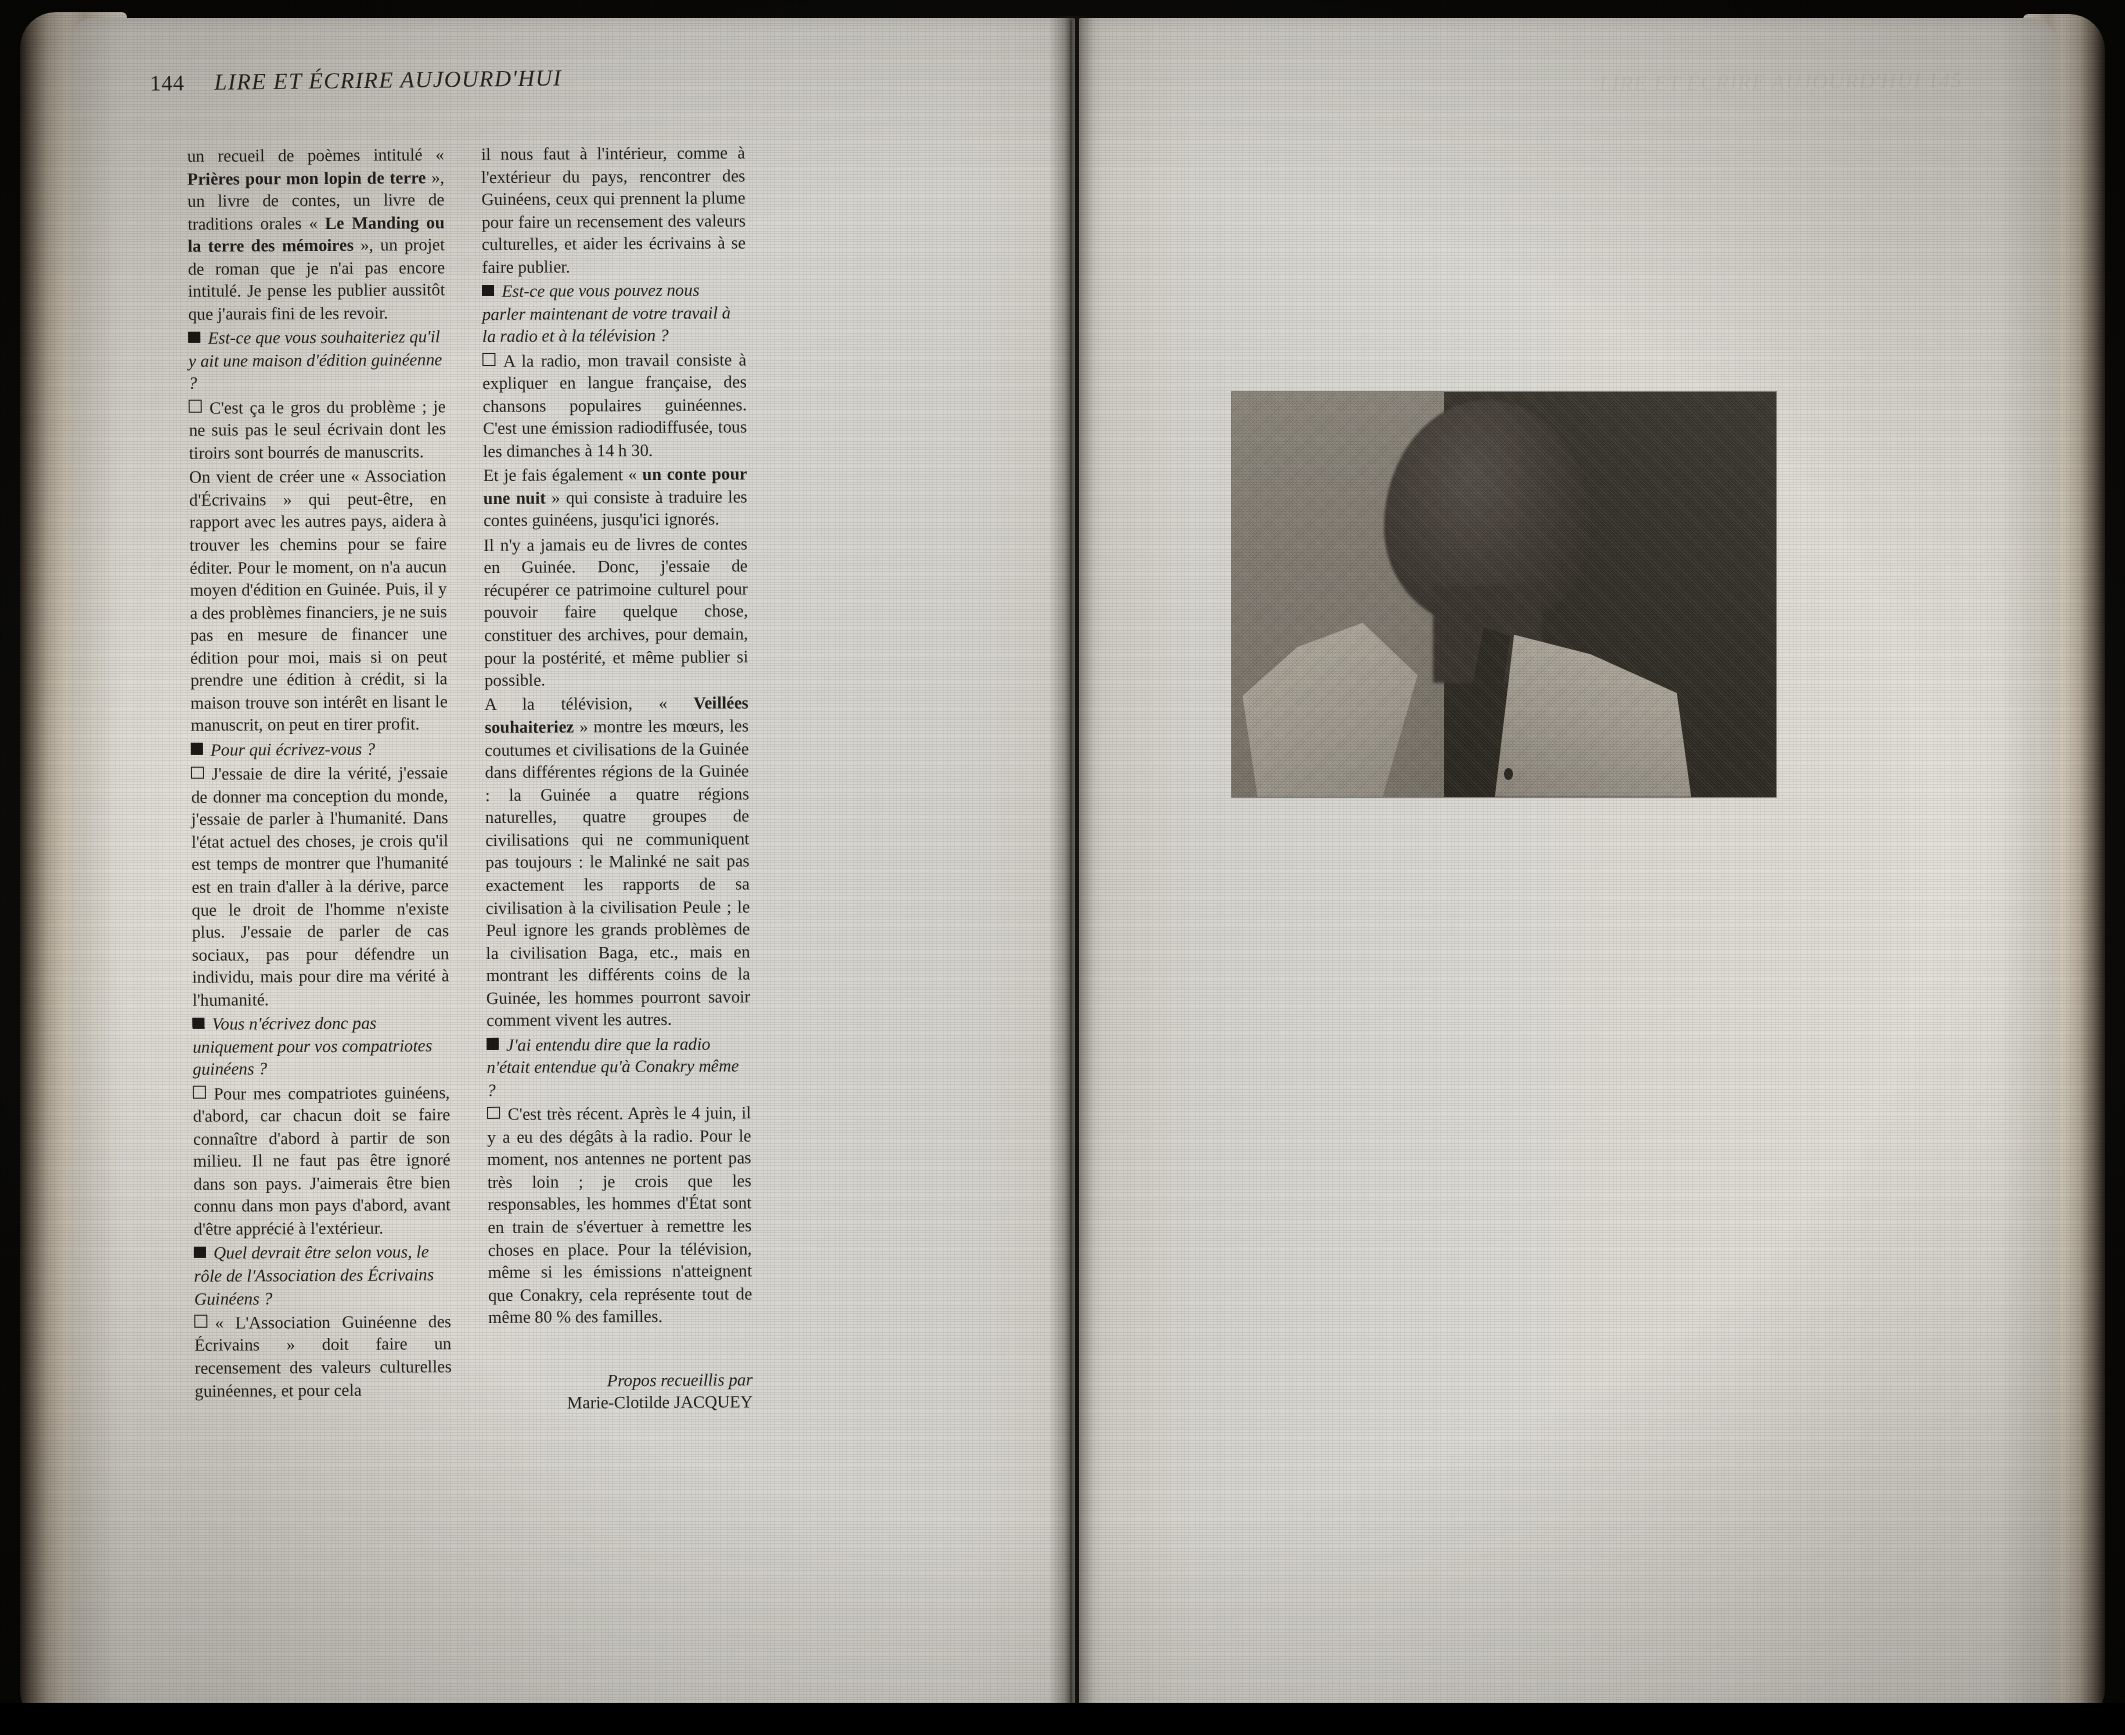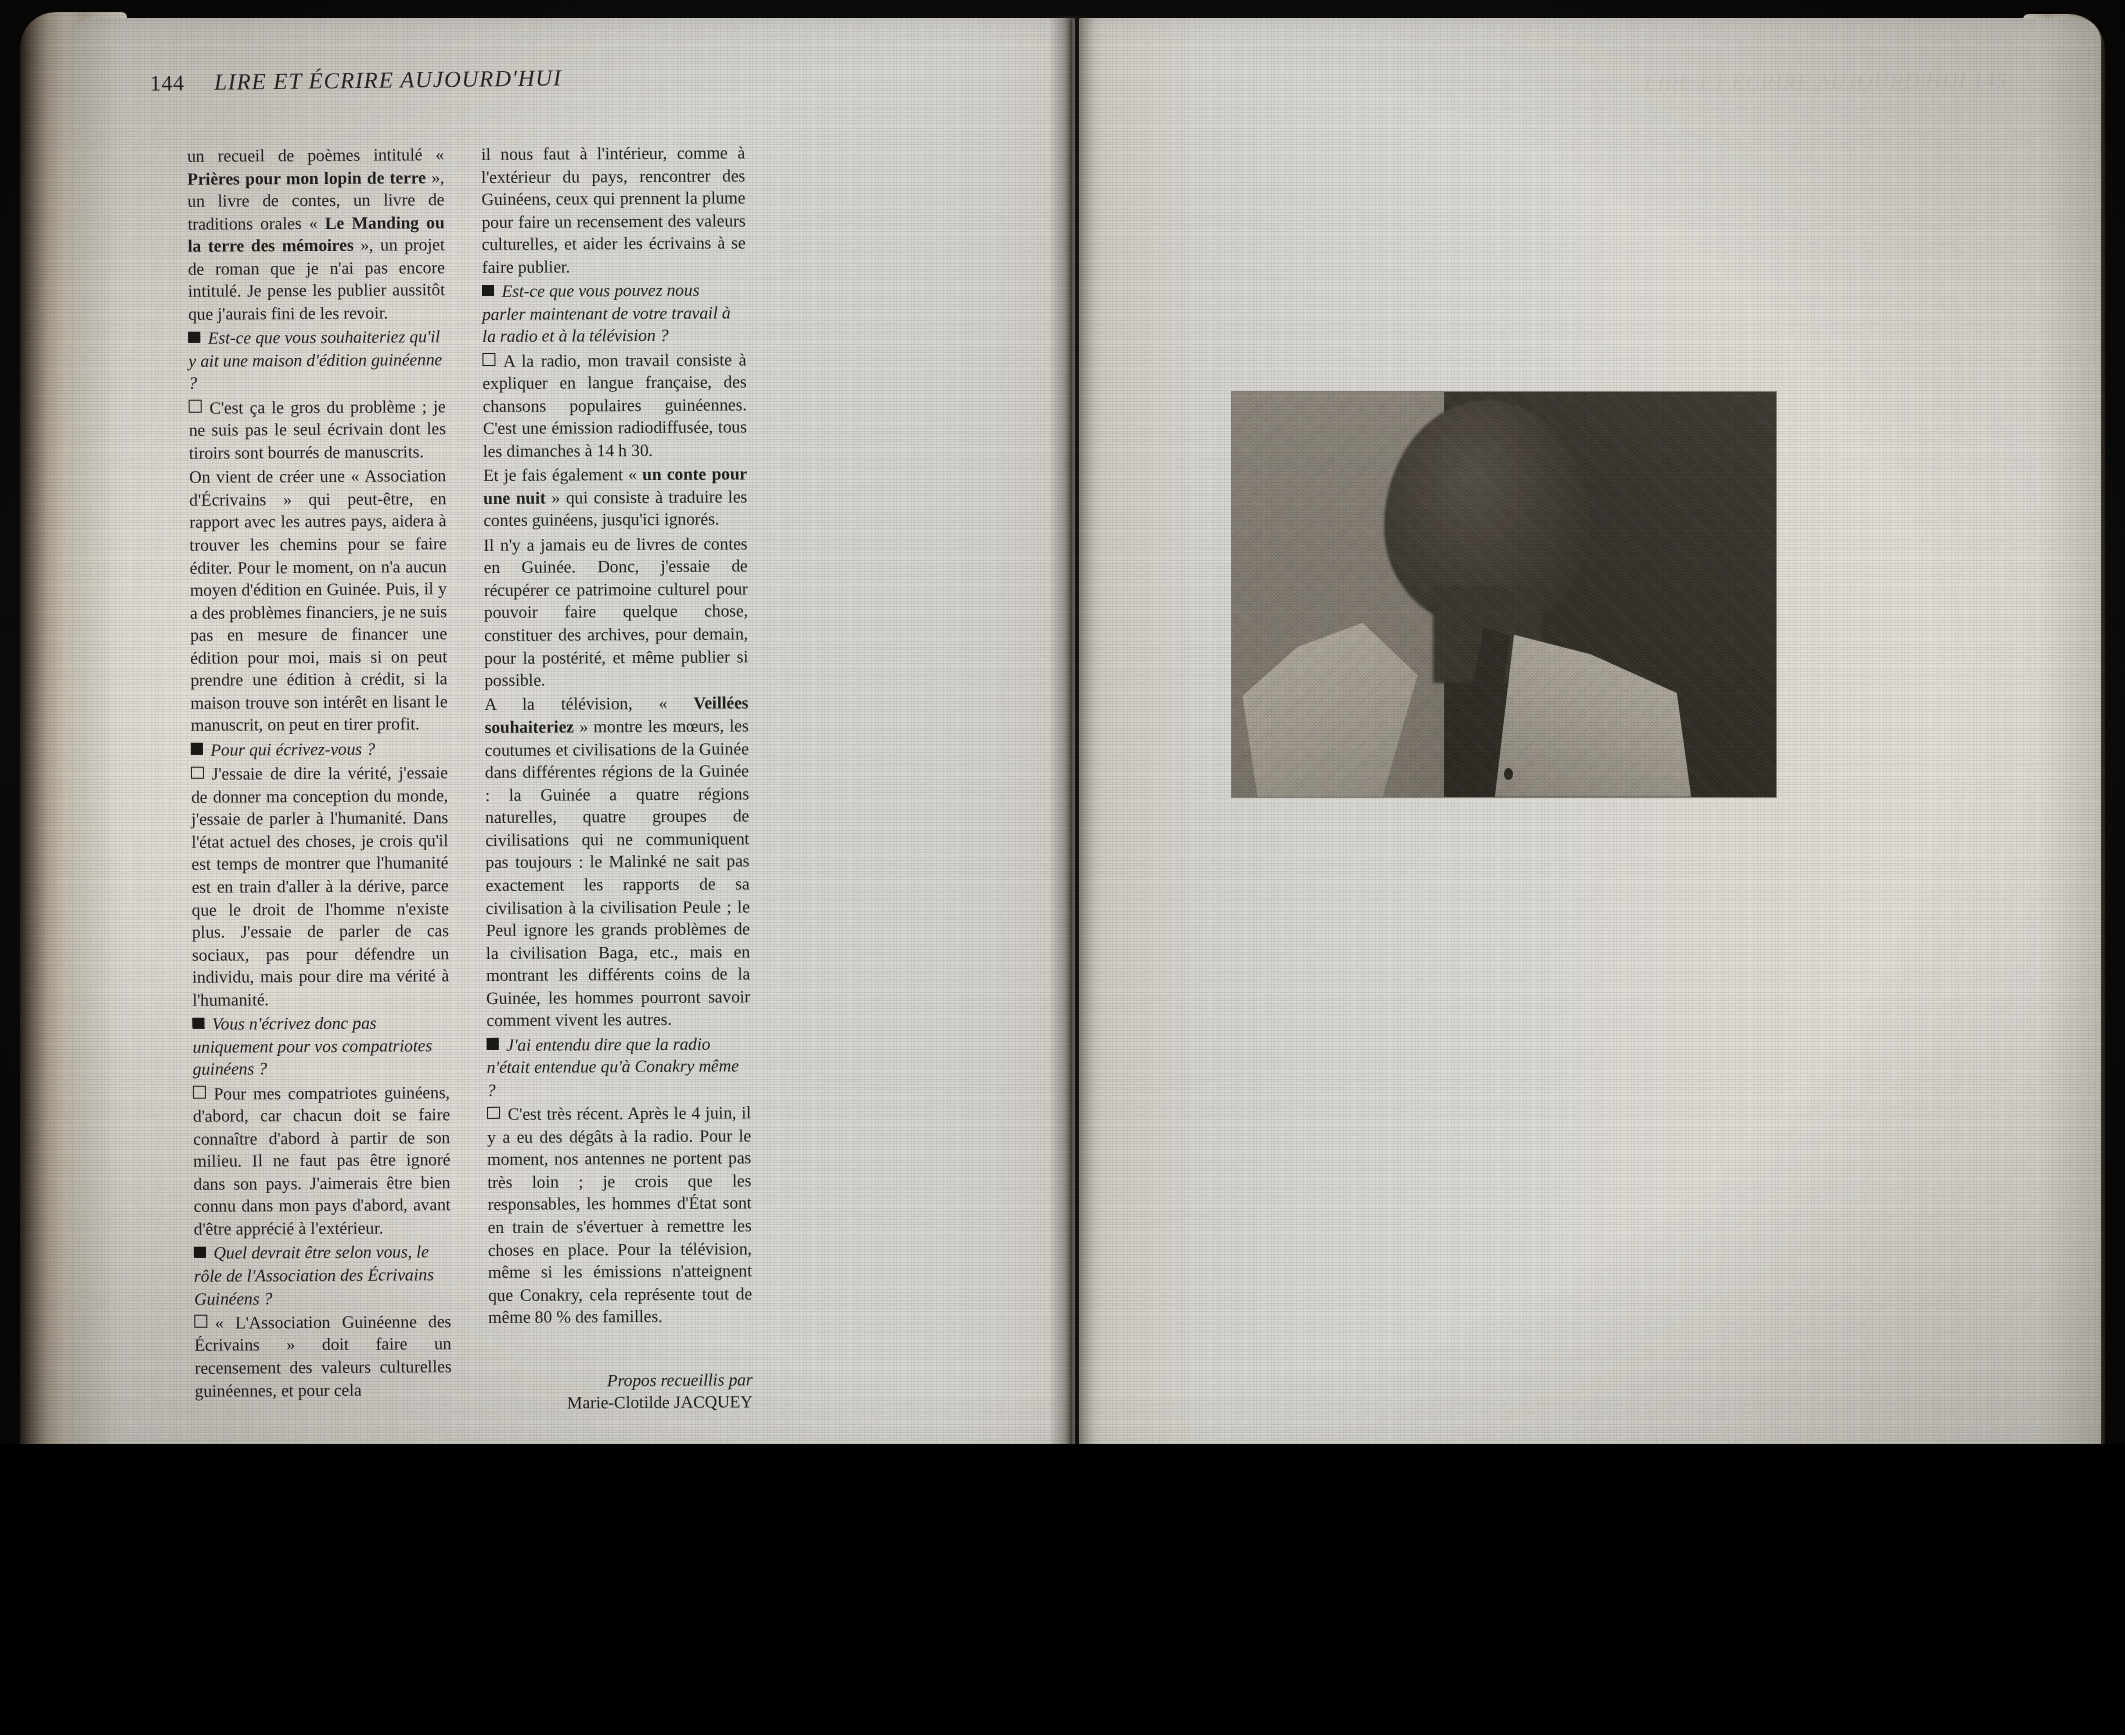--- a/index.html
+++ b/index.html
@@ -11,21 +11,21 @@
   body {
     width: 2125px;
     height: 1736px;
     overflow: hidden;
     font-family: "Liberation Serif", serif;
   }
 
   #scan {
     position: relative;
     width: 2125px;
-    height: 1444px;
+    height: 1703px;
     background: #0d0c0a;
     overflow: hidden;
   }
 
   
   .backdrop {
     position: absolute;
     inset: 0;
     background:
       radial-gradient(ellipse 1604px 1069px at 50% 55%, #18161300 45%, #080705 100%),
@@ -82,21 +82,20 @@
     box-shadow: inset -14.3px 0 23px -14.3px rgba(40,35,30,.55);
     border-radius: 23px 1.8px 1.8px 23px;
   }
   .leaf-right {
     left: 1059px;
     width: 977px;
     background:
       linear-gradient(270deg, #d2cec4 0%, #e6e3dc 6%, #e0ddd6 18%, #dbd9d3 58%, #d6d4ce 88%, #cecac2 100%);
     box-shadow: inset 14.3px 0 23px -14.3px rgba(40,35,30,.55);
     border-radius: 1.8px 23px 23px 1.8px;
-    padding-left: 45px;
   }
 
   
   .gutter {
     position: absolute;
     left: 1029px;
     top: 10.7px;
     width: 45px;
     height: 1713px;
     background: linear-gradient(90deg,

